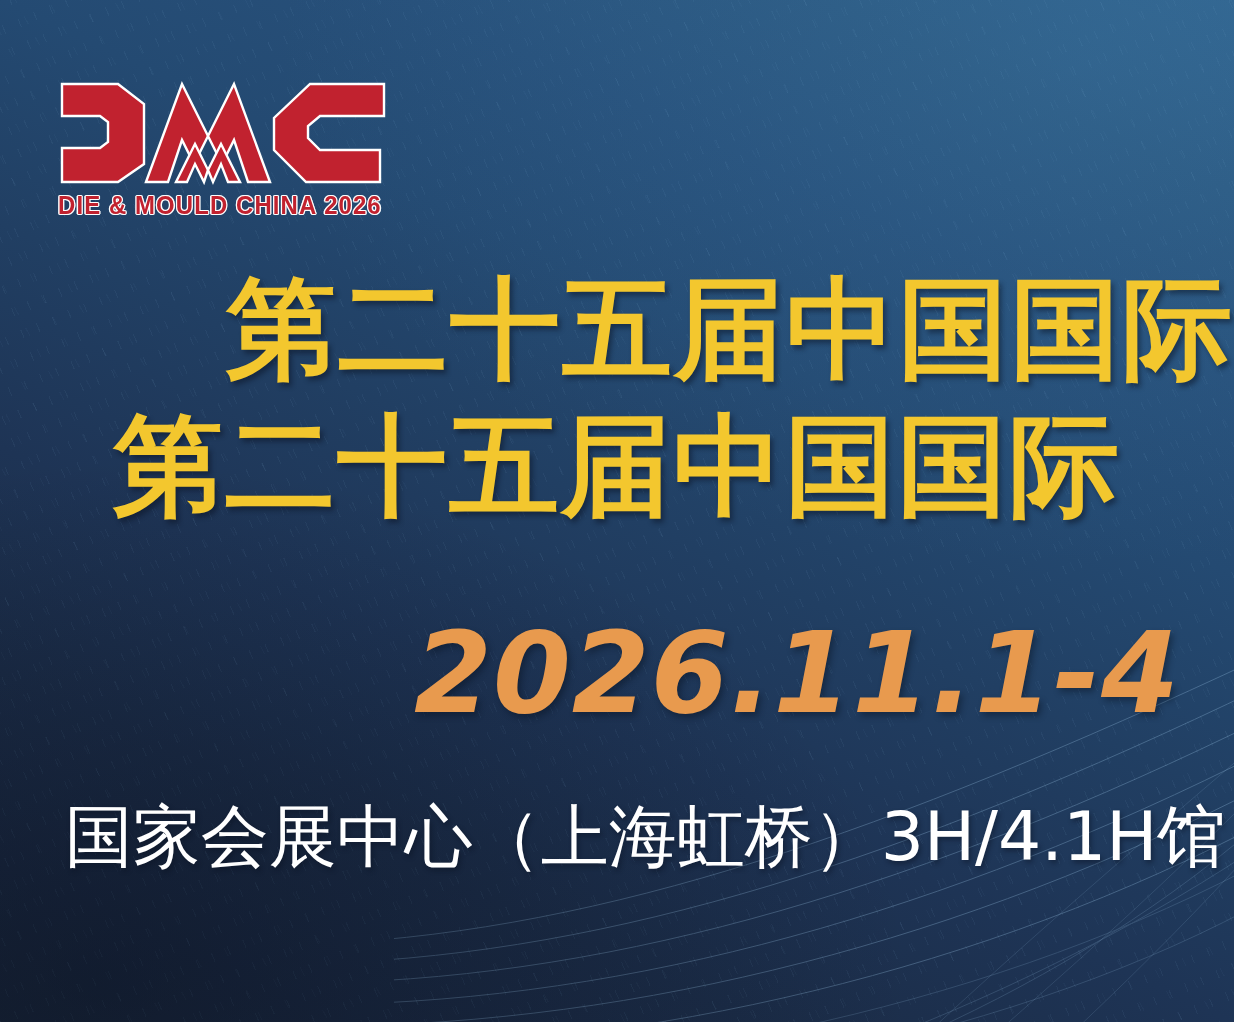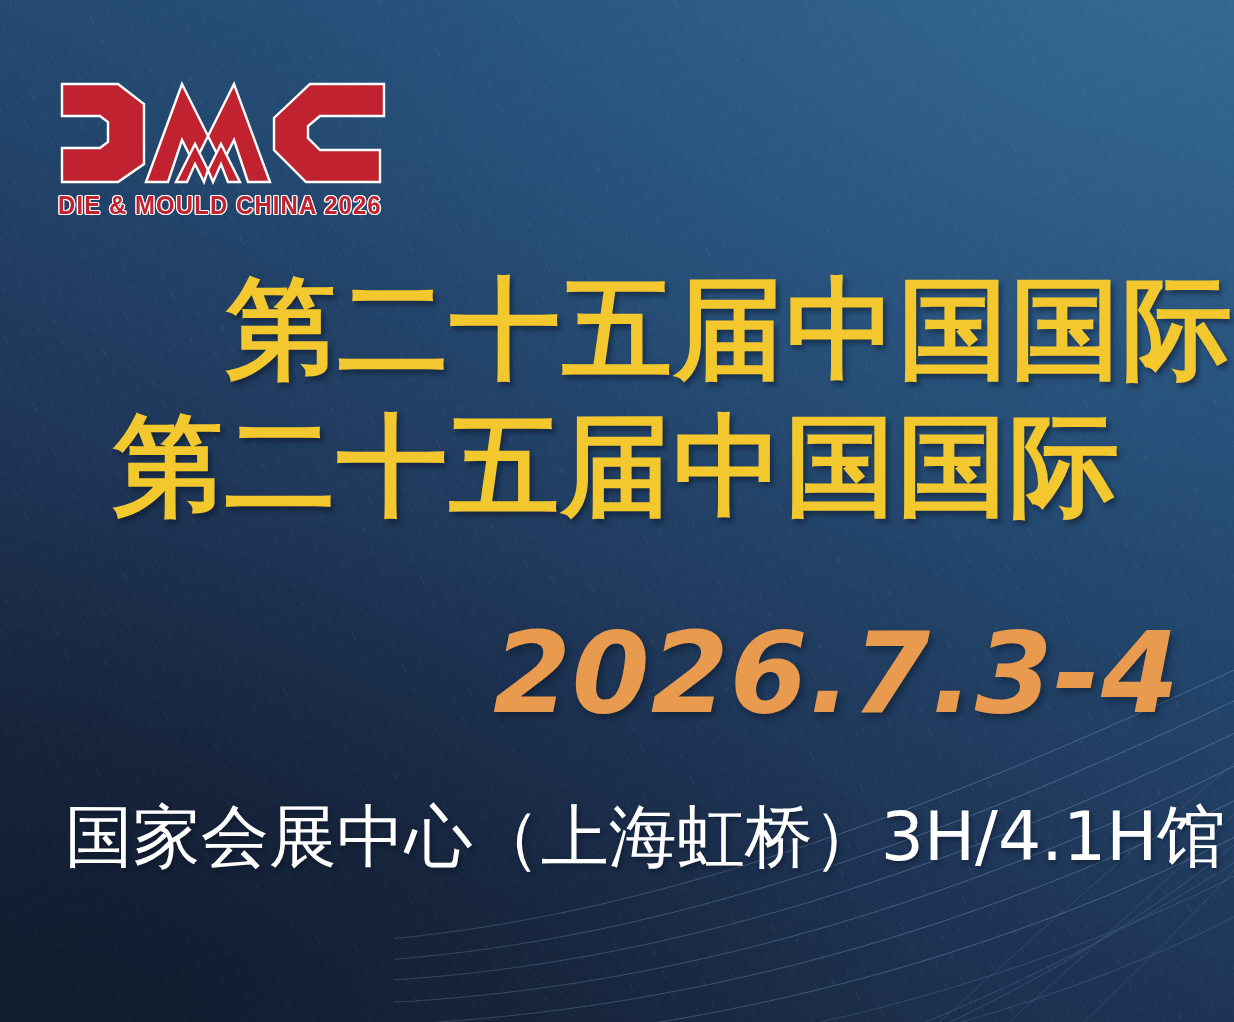--- a/index.html
+++ b/index.html
@@ -198,17 +198,17 @@
       </g>
     </svg>
     <div class="logo-sub">DIE &amp; MOULD CHINA 2026</div>
   </div>
 
   <div class="headline">
     <div class="headline-line l1">第二十五届中国国际</div>
     <div class="headline-line l2">第二十五届中国国际</div>
   </div>
 
-  <div class="date">2026.7.3-4</div>
+  <div class="date">2026.11.1-4</div>
 
   <div class="venue">国家会展中心（上海虹桥）3H/4.1H馆</div>
 
 </div>
 
 </body></html>

